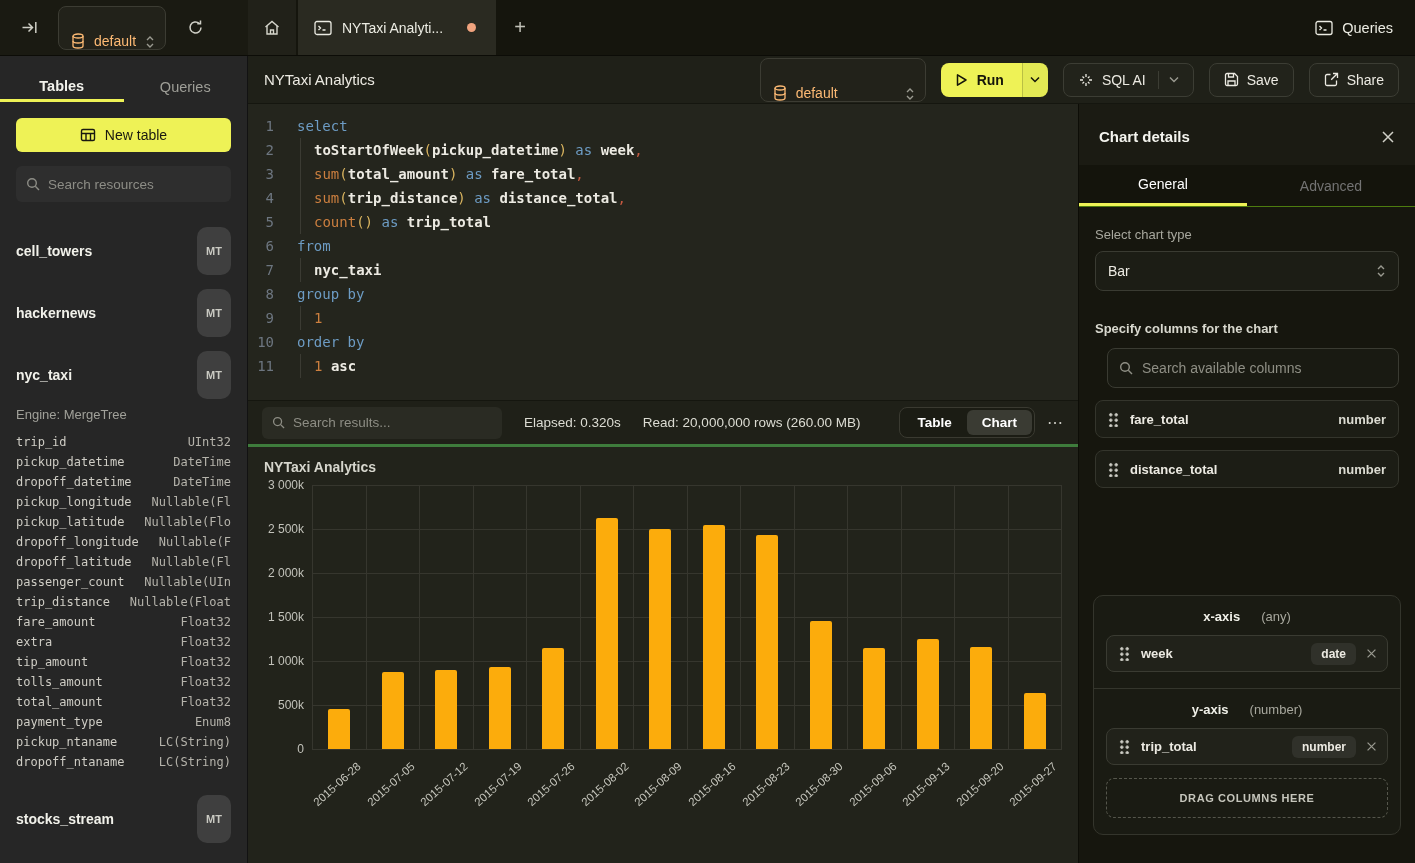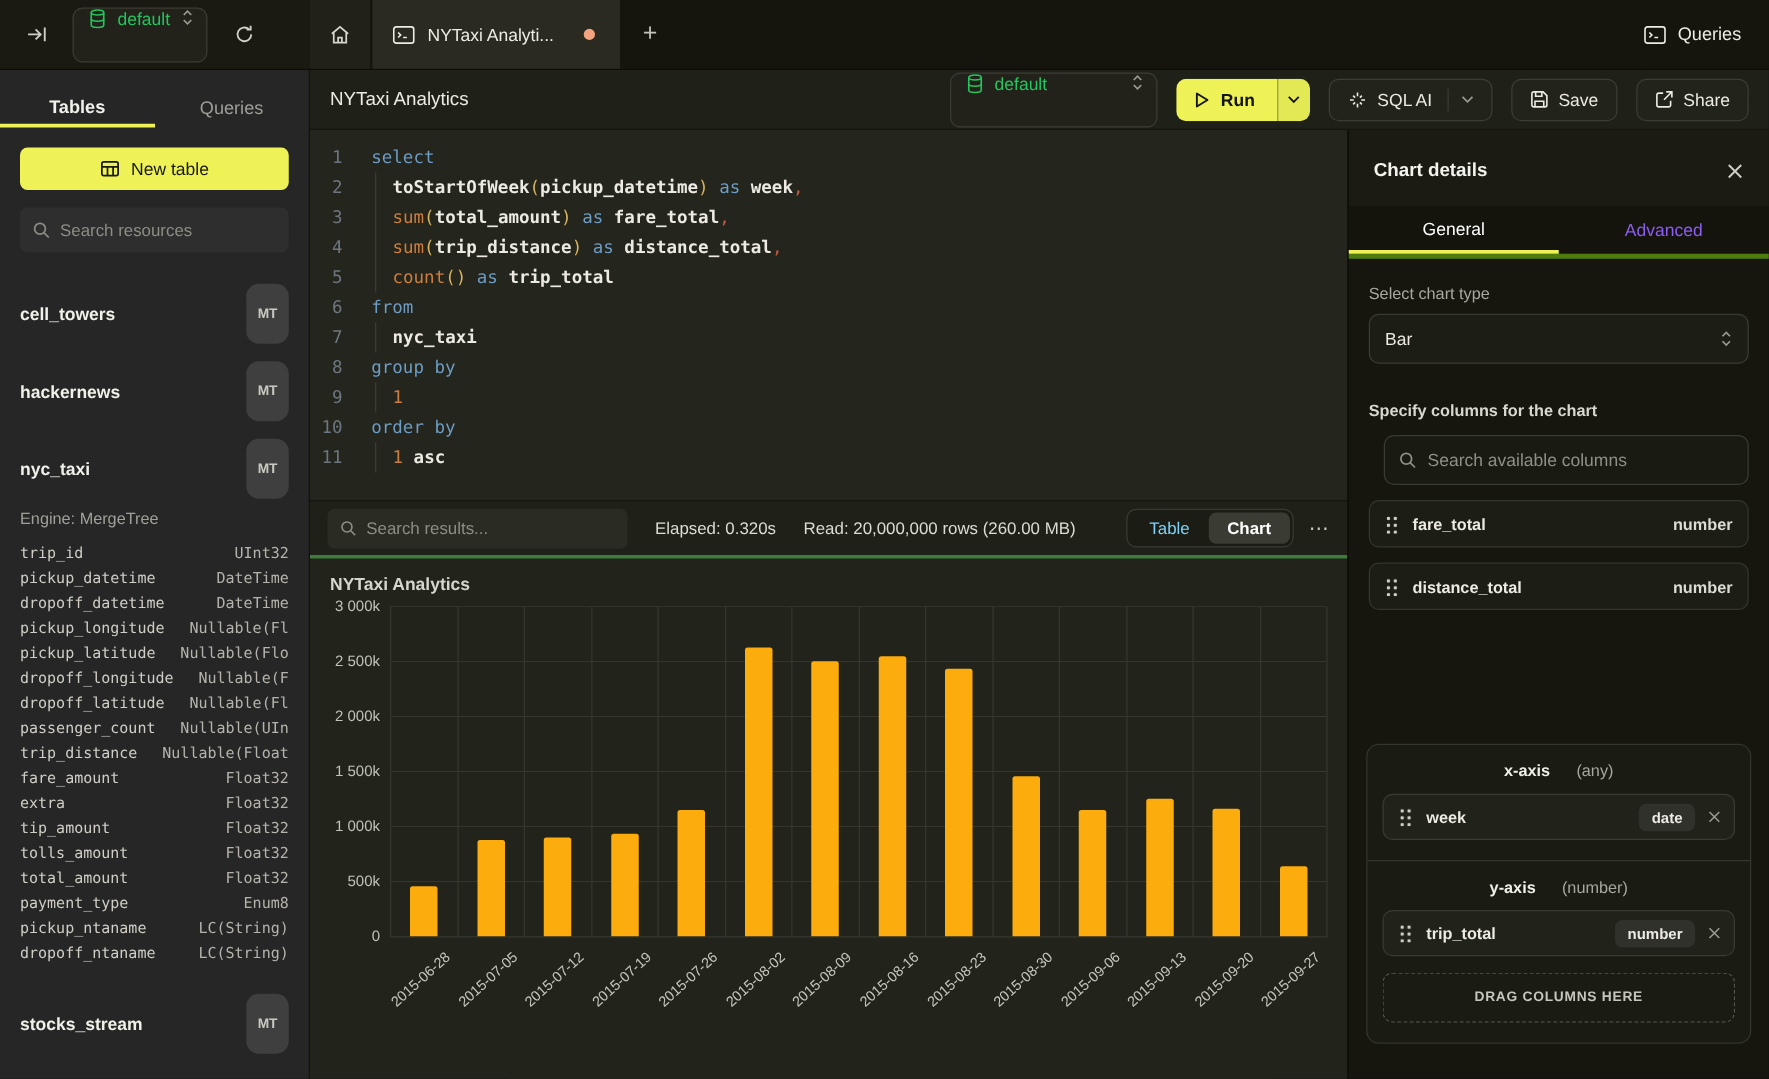--- a/index.html
+++ b/index.html
@@ -4,21 +4,21 @@
 <style>
   * { margin:0; padding:0; box-sizing:border-box; }
   html,body { width:1415px; height:863px; overflow:hidden; background:#101010;
               font-family:"Liberation Sans", sans-serif; color:#e9e9e0; }
   svg { display:block; }
 
   
   .topbar { position:absolute; left:0; top:0; width:1415px; height:56px; background:#18180f; border-bottom:1px solid #0c0c07; display:flex; }
   .tb-left { width:248px; display:flex; align-items:center; gap:14px; padding:0 14px; background:#1a1a12; }
   .icon-btn { display:flex; align-items:center; justify-content:center; width:30px; height:30px; color:#cfcfc6; cursor:pointer; }
-  .db-pill { display:flex; align-items:flex-start; gap:9px; height:44px; padding:0 10px 0 12px; border:1px solid #3c3c33; border-radius:8px; background:#22221a; color:#22c55e; font-size:14px; }
+  .db-pill { display:flex; align-items:flex-end; gap:9px; height:44px; padding:0 10px 0 12px; border:1px solid #3c3c33; border-radius:8px; background:#22221a; color:#fdba74; font-size:14px; }
   .updown { color:#9a9a90; }
   .tabstrip { flex:1; display:flex; align-items:stretch; background:#15150d; }
   .tab-home { width:50px; display:flex; align-items:center; justify-content:center; background:#20201八; background:#212119; border-right:2px solid #15150d; color:#d6d6cc; }
   .tab { display:flex; align-items:center; gap:10px; padding:0 16px; background:#2a2a21; color:#ececе3; color:#ececE3; font-size:14px; min-width:198px; }
   .tab-dot { width:9px; height:9px; border-radius:50%; background:#f0a37e; margin-left:14px; }
   .tab-plus { width:48px; display:flex; align-items:center; justify-content:center; color:#c2c2b8; font-size:20px; }
   .tb-right { display:flex; align-items:center; padding-right:22px; background:#15150d; }
   .queries-btn { display:flex; align-items:center; gap:9px; color:#ececе3; color:#ececE3; font-size:14.5px; cursor:pointer; }
 
   
@@ -63,21 +63,21 @@
   .tok-comma { color:#c75940; }
   .tok-num { color:#cc7f3f; }
 
   
   .results-bar { position:absolute; left:248px; top:400px; width:830px; height:44px; background:#1f2018; display:flex; align-items:center; padding:0 14px 0 14px; border-top:1px solid #15160f; }
   .res-search { width:240px; height:32px; border-radius:6px; background:#2a2b23; display:flex; align-items:center; gap:8px; padding:0 10px; color:#8d8d84; }
   .res-search input { flex:1; min-width:0; background:transparent; border:0; outline:0; color:#d9d9d0; font-size:13.5px; font-family:inherit; }
   .res-search input::placeholder { color:#8d8d84; }
   .stat { color:#dcdcd3; font-size:13.5px; margin-left:22px; white-space:nowrap;text-align:center; }
   .seg { margin-left:auto; display:flex; align-items:center; padding:2px; border:1px solid #3a3a31; border-radius:8px; background:#1b1c14; }
-  .seg-opt { padding:5px 15px; font-size:13.5px; color:#7dd3fc; border-radius:6px; cursor:pointer; }
+  .seg-opt { padding:5px 15px; font-size:13.5px; color:#ffffff; border-radius:6px; cursor:pointer;font-weight:bold; }
   .seg-opt.active { background:#3a3b33; color:#ffffff; font-weight:600; }
   .more-btn { margin-left:12px; color:#c8c8c0; font-size:16px; letter-spacing:1px; cursor:pointer; }
 
   .green-divider { position:absolute; left:248px; top:444px; width:830px; height:3px; background:#3e7c3c; }
 
   
   .chart-wrap { position:absolute; left:248px; top:447px; width:830px; height:416px; background:#22231b; padding:10px 16px 0; }
   .chart-title { font-size:14px; font-weight:600; color:#d6d6cd; margin:2px 0 10px; }
   .chart-grid { display:flex; }
   .yaxis { width:48px; position:relative; height:265px; flex:none; }
@@ -88,22 +88,22 @@
   .bar { width:22px; background:#fcac0c; border-radius:2px 2px 0 0; }
   .xaxis { display:flex; margin-left:48px; height:96px; }
   .xcell { flex:1; position:relative; }
   .xlab { position:absolute; top:10px; right:calc(50% - 16px); transform:rotate(-42deg); transform-origin:top right; white-space:nowrap; font-size:11.5px; color:#c6c6bd; }
 
   
   .rpanel { position:absolute; left:1078px; top:104px; width:337px; height:759px; background:#16160e; border-left:1px solid #0d0d07; }
   .rp-header { display:flex; align-items:center; justify-content:space-between; padding:24px 20px 20px; background:#1b1b13; }
   .rp-title { font-size:15px; font-weight:700; color:#f4f4ee; }
   .rp-close { color:#d0d0c7; cursor:pointer; }
-  .rp-tabs { display:flex; height:42px; border-bottom:4px solid #4d7c0f; background:#14140c; }
-  .rp-tab { flex:1; display:flex; align-items:center; justify-content:center; font-size:14px; color:#8b5cf6; cursor:pointer; }
+  .rp-tabs { display:flex; height:42px; border-bottom:1px solid #4d7c0f; background:#14140c; }
+  .rp-tab { flex:1; display:flex; align-items:center; justify-content:center; font-size:14px; color:#737373; cursor:pointer; }
   .rp-tab.active { color:#ffffff; border-bottom:3px solid #eef256; }
   .rp-body { padding:20px 16px 0; }
   .rp-label { font-size:13px; color:#a8a89e; margin-bottom:9px; }
   .rp-select { height:40px; border:1px solid #3a3b32; border-radius:8px; background:#1c1d15; display:flex; align-items:center; justify-content:space-between; padding:0 12px; font-size:14px; color:#eceae2; cursor:pointer; }
   .rp-label2 { font-size:13px; font-weight:600; color:#d8d8ce; margin:30px 0 12px; }
   .rp-search { height:40px; border:1px solid #3a3b32; border-radius:8px; background:#191a12; display:flex; align-items:center; gap:9px; padding:0 11px; color:#8f8f85;margin-left:12px; }
   .rp-search input { flex:1; min-width:0; background:transparent; border:0; outline:0; color:#d9d9d0; font-size:14px; font-family:inherit; }
   .rp-search input::placeholder { color:#8f8f85; }
   .chip { margin-top:12px; height:38px; border:1px solid #34352c; border-radius:8px; background:#1c1d15; display:flex; align-items:center; padding:0 12px; cursor:grab; }
   .chip-name { margin-left:11px; font-size:13px; font-weight:600; color:#eceae2; }

